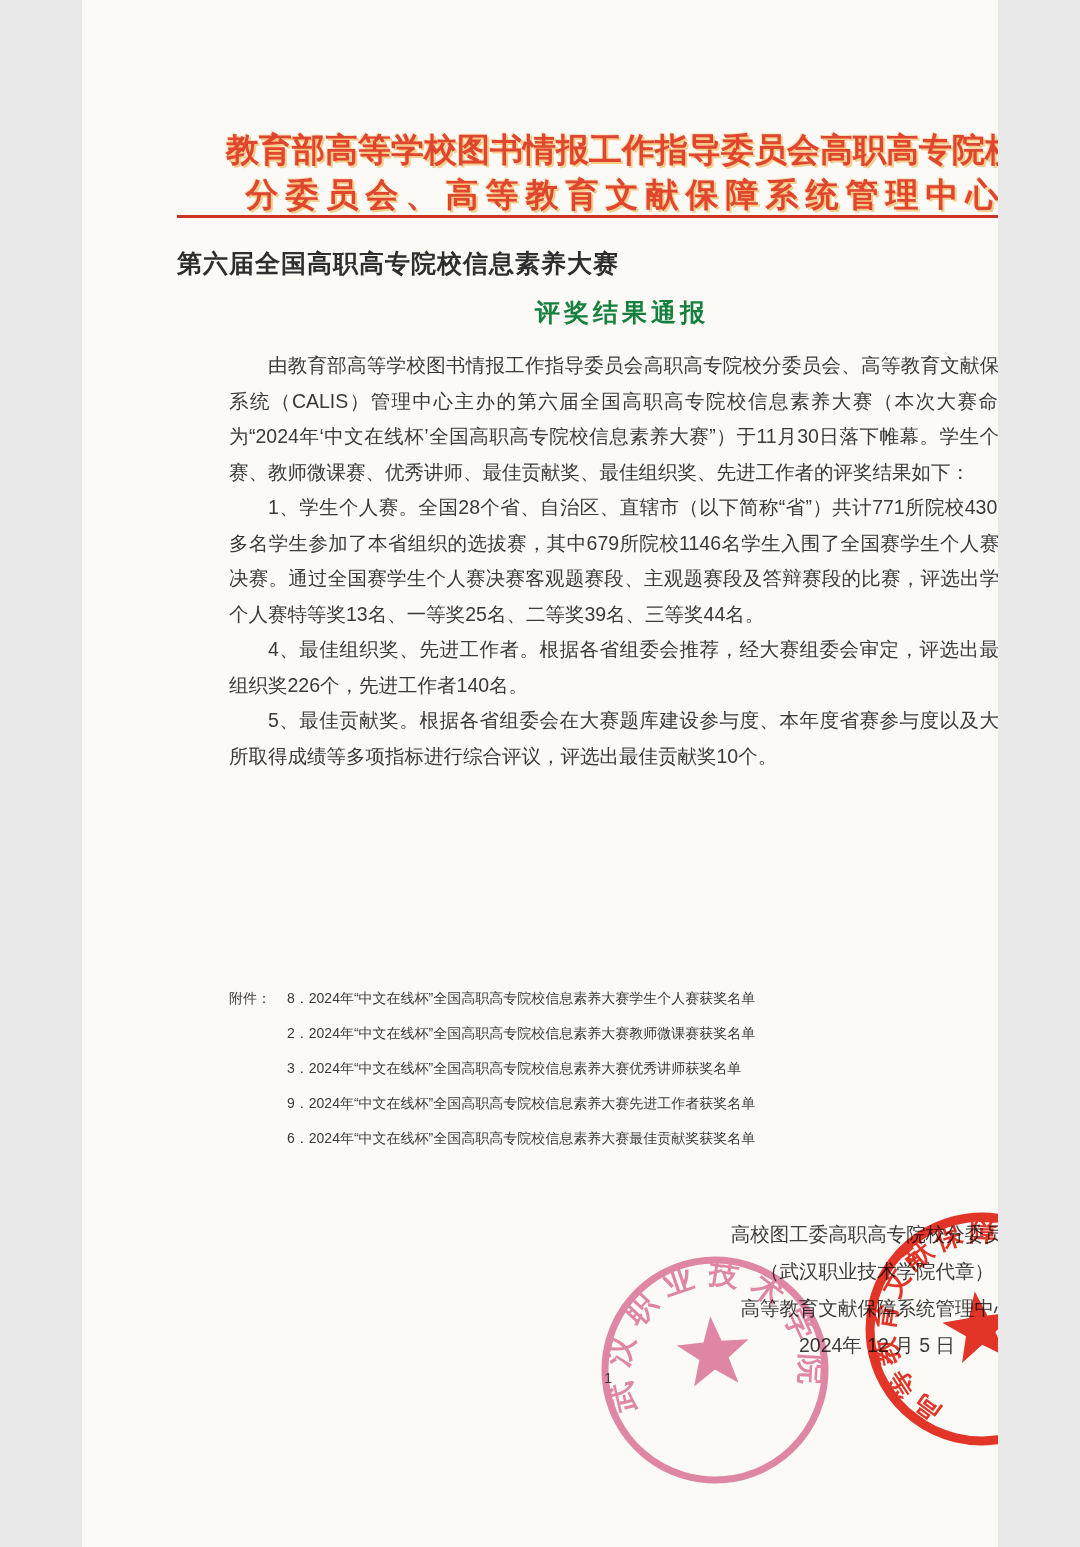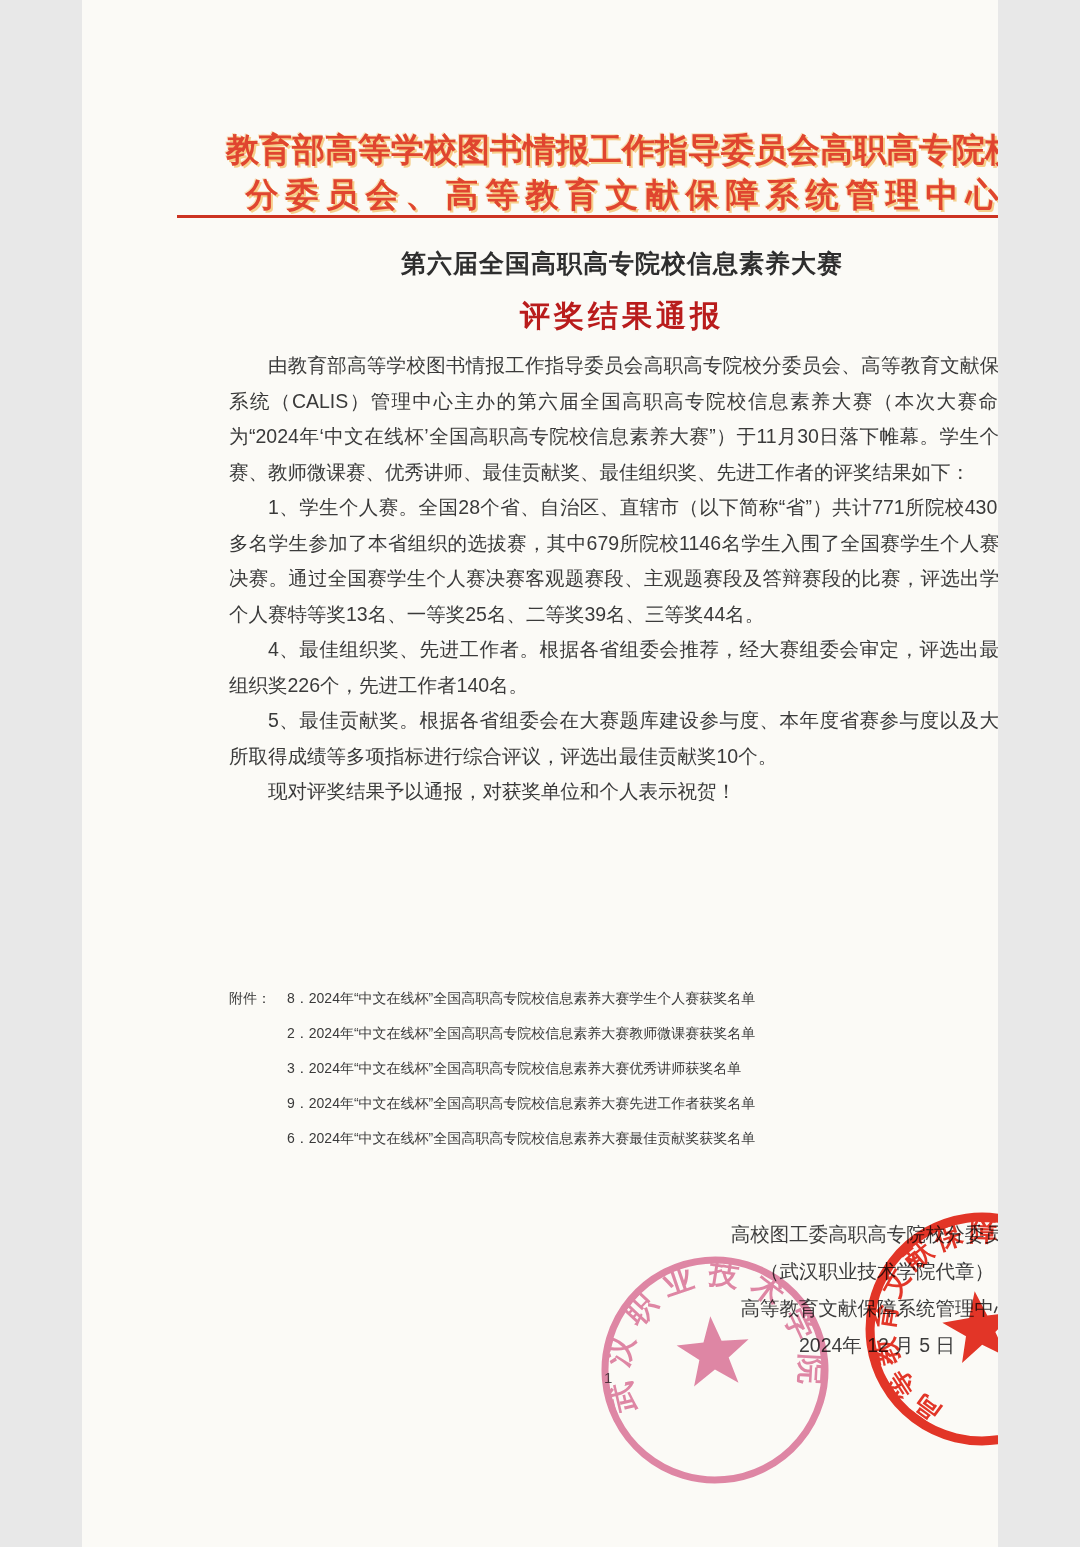--- a/index.html
+++ b/index.html
@@ -17,26 +17,26 @@
     font-size:33px; line-height:45px; white-space:nowrap;
     text-shadow: 2px 2px 0 rgba(243,176,69,.6), -1px -1px 0 rgba(243,176,69,.35);
   }
   .lh-line2 { letter-spacing:7px; margin-right:-7px; }
   .red-rule {
     position:absolute; left:95px; top:215px; width:890px; height:3px;
     background:#cc3322;
   }
   
   .doc-title {
-    position:absolute; left:95px; top:247px; width:890px; text-align:center;
+    position:absolute; left:95px; top:247px; width:890px; text-align:left;
     font-size:25px; font-weight:bold; color:#2e2e2e; letter-spacing:1px;
   }
   .doc-subtitle {
     position:absolute; left:95px; top:296px; width:890px; text-align:center;
-    font-size:30px; font-weight:bold; color:#b91c1c; letter-spacing:4px;
+    font-size:25px; font-weight:bold; color:#15803d; letter-spacing:4px;
   }
   
   .body-text {
     position:absolute; left:147px; top:348px; width:790px;
     font-size:19.5px; line-height:35.5px; text-align:justify;
   }
   .body-text p { margin:0; text-indent:2em; }
   
   .attachments {
     position:absolute; left:147px; top:981px; width:810px;
@@ -73,21 +73,20 @@
   <div class="red-rule"></div>
 
   <div class="doc-title">第六届全国高职高专院校信息素养大赛</div>
   <div class="doc-subtitle">评奖结果通报</div>
 
   <div class="body-text">
     <p>由教育部高等学校图书情报工作指导委员会高职高专院校分委员会、高等教育文献保障系统（CALIS）管理中心主办的第六届全国高职高专院校信息素养大赛（本次大赛命名为“2024年‘中文在线杯’全国高职高专院校信息素养大赛”）于11月30日落下帷幕。学生个人赛、教师微课赛、优秀讲师、最佳贡献奖、最佳组织奖、先进工作者的评奖结果如下：</p>
     <p>1、学生个人赛。全国28个省、自治区、直辖市（以下简称“省”）共计771所院校43000多名学生参加了本省组织的选拔赛，其中679所院校1146名学生入围了全国赛学生个人赛的决赛。通过全国赛学生个人赛决赛客观题赛段、主观题赛段及答辩赛段的比赛，评选出学生个人赛特等奖13名、一等奖25名、二等奖39名、三等奖44名。</p>
     <p>4、最佳组织奖、先进工作者。根据各省组委会推荐，经大赛组委会审定，评选出最佳组织奖226个，先进工作者140名。</p>
     <p>5、最佳贡献奖。根据各省组委会在大赛题库建设参与度、本年度省赛参与度以及大赛所取得成绩等多项指标进行综合评议，评选出最佳贡献奖10个。</p>
-    <p>现对评奖结果予以通报，对获奖单位和个人表示祝贺！</p>
   </div>
 
   <div class="attachments">
     <span class="att-label">附件：</span>
     <div class="att-items">
       <div class="att-item">8．2024年“中文在线杯”全国高职高专院校信息素养大赛学生个人赛获奖名单</div>
       <div class="att-item">2．2024年“中文在线杯”全国高职高专院校信息素养大赛教师微课赛获奖名单</div>
       <div class="att-item">3．2024年“中文在线杯”全国高职高专院校信息素养大赛优秀讲师获奖名单</div>
       <div class="att-item">9．2024年“中文在线杯”全国高职高专院校信息素养大赛先进工作者获奖名单</div>
       <div class="att-item">6．2024年“中文在线杯”全国高职高专院校信息素养大赛最佳贡献奖获奖名单</div>

